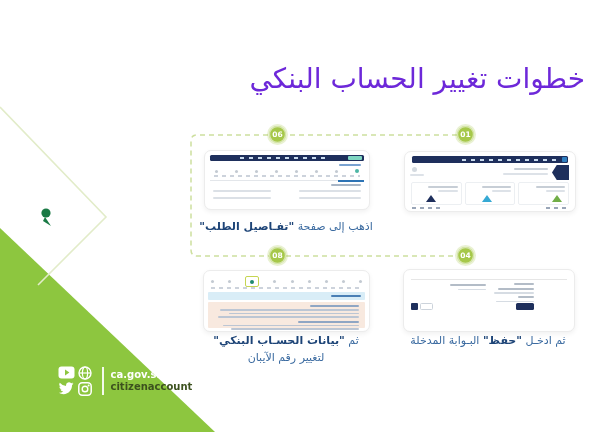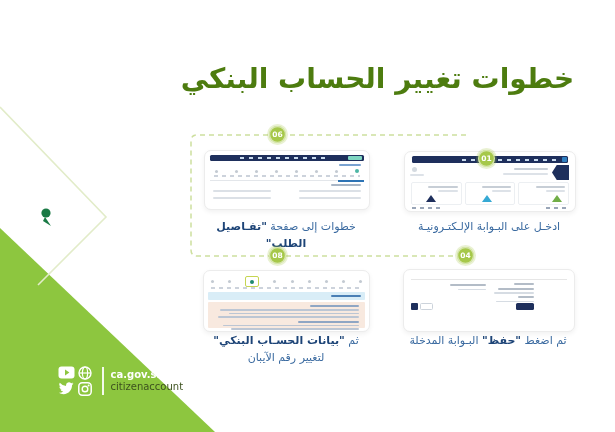--- a/index.html
+++ b/index.html
@@ -4,22 +4,22 @@
 <style>
   html,body{margin:0;padding:0;background:#fff;}
   .stage{
     position:relative;width:615px;height:432px;overflow:hidden;background:#ffffff;
     font-family:"DejaVu Sans",sans-serif;
   }
   .bg-svg{position:absolute;inset:0;pointer-events:none;}
 
   
   .page-title{
-    position:absolute;left:170px;top:62px;width:415px;text-align:center;
-    direction:rtl;font-size:28px;font-weight:bold;color:#4d7c0f;line-height:1.2;
+    position:absolute;left:170px;top:62px;width:415px;
+    direction:rtl;font-size:28px;font-weight:normal;color:#6d28d9;line-height:1.2;
   }
 
   
   .badge{
     position:absolute;width:17px;height:17px;border-radius:50%;
     background:#a6c84a;color:#ffffff;font-size:7.5px;font-weight:bold;
     display:flex;align-items:center;justify-content:center;
     box-shadow:inset 0 0 0 1.2px rgba(255,255,255,.55), 0 0 0 2px rgba(166,200,74,.25);
     z-index:3;
   }
@@ -47,21 +47,21 @@
   }
   .caption b{color:#1d4477;}
 
   
   .footer{position:absolute;left:58px;top:366px;display:flex;align-items:center;gap:7px;z-index:2;}
   .social-grid{display:grid;grid-template-columns:17px 17px;grid-auto-rows:14px;gap:2px 3px;}
   .social-grid svg{display:block;}
   .footer-divider{width:1.5px;height:28px;background:rgba(255,255,255,.9);}
   .footer-text{display:flex;flex-direction:column;line-height:1.25;}
   .footer-url{color:#ffffff;font-weight:bold;font-size:10px;}
-  .footer-handle{color:#3c511e;font-size:10px;font-weight:normal;}
+  .footer-handle{color:#3c511e;font-size:10px;font-weight:bold;}
 </style>
 </head>
 <body>
 
 <div class="stage">
 
   <svg class="bg-svg" width="615" height="432" viewBox="0 0 615 432">
 
     <polygon points="0,228 215,432 0,432" fill="#8dc63f"></polygon>
 
@@ -70,21 +70,21 @@
     <path d="M466,135 L197,135 Q191,135 191,141 L191,250 Q191,256 197,256 L466,256" fill="none" stroke="#cddf9e" stroke-width="1.5" stroke-dasharray="5 4"></path>
 
     <g>
       <circle cx="46" cy="213" r="4.6" fill="#1a7a45"></circle>
       <path d="M45 217 L51 226 L43 221 Z" fill="#1a7a45"></path>
     </g>
   </svg>
 
   <div class="page-title">خطوات تغيير الحساب البنكي</div>
 
-  <div class="badge" style="left:478px;top:126px;margin-top:24px;">01</div>
+  <div class="badge" style="left:457px;top:126px;">01</div>
   <div class="thumb" style="left:404px;top:151px;width:170px;height:59px;">
     <div class="abs navybar" style="left:7px;top:4px;width:156px;height:7px;">
       <div class="abs dashes" style="left:50px;top:2.5px;width:95px;height:2px;"></div>
       <div class="abs" style="right:1.5px;top:1px;width:5px;height:5px;background:#2f7fc0;border-radius:1px;"></div>
     </div>
     <div class="abs" style="right:6px;top:13px;width:17px;height:15px;background:#1e2f5c;clip-path:polygon(0 50%,28% 0,100% 0,100% 100%,28% 100%);"></div>
     <div class="abs bar" style="right:27px;top:16px;width:34px;"></div>
     <div class="abs bar" style="right:27px;top:21px;width:45px;height:1.5px;background:#dde2e8;"></div>
     <div class="abs" style="left:7px;top:15px;width:5px;height:5px;border-radius:50%;background:#d4dae0;"></div>
     <div class="abs bar" style="left:5px;top:22px;width:14px;height:1.5px;background:#dde2e8;"></div>
@@ -101,23 +101,20 @@
       </div>
       <div class="mini-card" style="flex:1;">
         <div class="abs bar" style="right:3px;top:3px;width:60%;height:1.5px;"></div>
         <div class="abs bar" style="right:3px;top:7px;width:40%;height:1.5px;background:#dde2e8;"></div>
         <div class="abs tri" style="right:6px;bottom:2px;border-bottom:7px solid #71ae47;"></div>
       </div>
     </div>
     <div class="abs dashes-dark" style="left:7px;bottom:2px;width:28px;height:2px;"></div>
     <div class="abs dashes-dark" style="right:7px;bottom:2px;width:22px;height:2px;"></div>
   </div>
-  <div class="caption" style="left:402px;top:219px;width:174px;">
-    <span>ادخـل على البـوابة الإلـكتـرونيـة</span><b></b><span></span>
-  </div>
 
   <div class="badge" style="left:269px;top:126px;">06</div>
   <div class="thumb" style="left:204px;top:150px;width:164px;height:58px;">
     <div class="abs navybar" style="left:5px;top:4px;right:5px;height:6px;">
       <div class="abs dashes" style="left:30px;top:2px;width:90px;height:2px;"></div>
       <div class="abs" style="right:2px;top:1px;width:14px;height:4px;background:#7fd6c2;border-radius:1px;"></div>
     </div>
     <div class="abs bar" style="right:8px;top:13px;width:22px;background:#7aa3d1;"></div>
     <div class="abs" style="left:10px;right:10px;top:18px;display:flex;flex-direction:row-reverse;justify-content:space-between;align-items:center;">
       <span class="dot" style="width:4px;height:4px;background:#4db6a5;"></span>
@@ -133,21 +130,21 @@
     <div class="abs" style="left:5px;right:5px;top:29px;height:1px;background:#e3e6ea;">
       <div class="abs" style="right:0;top:-0.5px;width:26px;height:2px;background:#2e74b5;"></div>
     </div>
     <div class="abs bar" style="right:8px;top:33px;width:30px;background:#a9b6c6;"></div>
     <div class="abs bar" style="right:8px;top:39px;width:62px;background:#dbe0e6;"></div>
     <div class="abs bar" style="left:8px;top:39px;width:58px;background:#dbe0e6;"></div>
     <div class="abs bar" style="right:8px;top:46px;width:62px;background:#dbe0e6;"></div>
     <div class="abs bar" style="left:8px;top:46px;width:58px;background:#dbe0e6;"></div>
   </div>
   <div class="caption" style="left:198px;top:219px;width:176px;">
-    <span>خطوات إلى صفحة </span><b>"تفـاصيل الطلب"</b><span></span>
+    <span>اذهب إلى صفحة </span><b>"تفـاصيل الطلب"</b><span></span>
   </div>
 
   <div class="badge" style="left:269px;top:247px;">08</div>
   <div class="thumb" style="left:203px;top:270px;width:165px;height:60px;">
     <div class="abs" style="left:7px;right:7px;top:5px;display:flex;justify-content:space-between;align-items:center;">
       <span class="dot"></span>
         <span class="dot"></span>
       <span style="position:relative;width:12px;height:9px;border:1px solid #c6d552;border-radius:2px;display:flex;align-items:center;justify-content:center;">
         <span class="dot" style="width:4px;height:4px;background:#1f8a70;"></span>
       </span>
@@ -189,21 +186,21 @@
     </div>
     <div class="abs" style="left:42px;top:14px;width:40px;direction:rtl;">
       <div class="bar" style="width:36px;background:#b3bcc7;margin-bottom:2.5px;"></div>
       <div class="bar" style="width:28px;height:1.5px;background:#d6dce3;"></div>
     </div>
     <div class="abs" style="left:112px;top:33px;width:18px;height:7px;background:#1e2f5c;border-radius:1.5px;"></div>
     <div class="abs" style="left:7px;top:33px;width:7px;height:7px;background:#1e2f5c;border-radius:1px;"></div>
     <div class="abs" style="left:16px;top:33px;width:13px;height:7px;background:#fff;border:1px solid #ccd3db;border-radius:1.5px;box-sizing:border-box;"></div>
   </div>
   <div class="caption" style="left:398px;top:333px;width:180px;">
-    <span>ثم اضغط </span><b>"حفظ"</b><span> البـوابة المدخلة</span>
+    <span>ثم ادخـل </span><b>"حفظ"</b><span> البـوابة المدخلة</span>
   </div>
 
   <div class="footer">
     <div class="social-grid">
       <svg width="17" height="13" viewBox="0 0 17 13">
         <rect x="0.5" y="0.5" width="16" height="12" rx="3" fill="#ffffff"></rect>
         <path d="M7 3.6 L11.4 6.5 L7 9.4 Z" fill="#8dc63f"></path>
       </svg>
       <svg width="14" height="14" viewBox="0 0 14 14">
         <circle cx="7" cy="7" r="6" fill="none" stroke="#ffffff" stroke-width="1.4"></circle>

